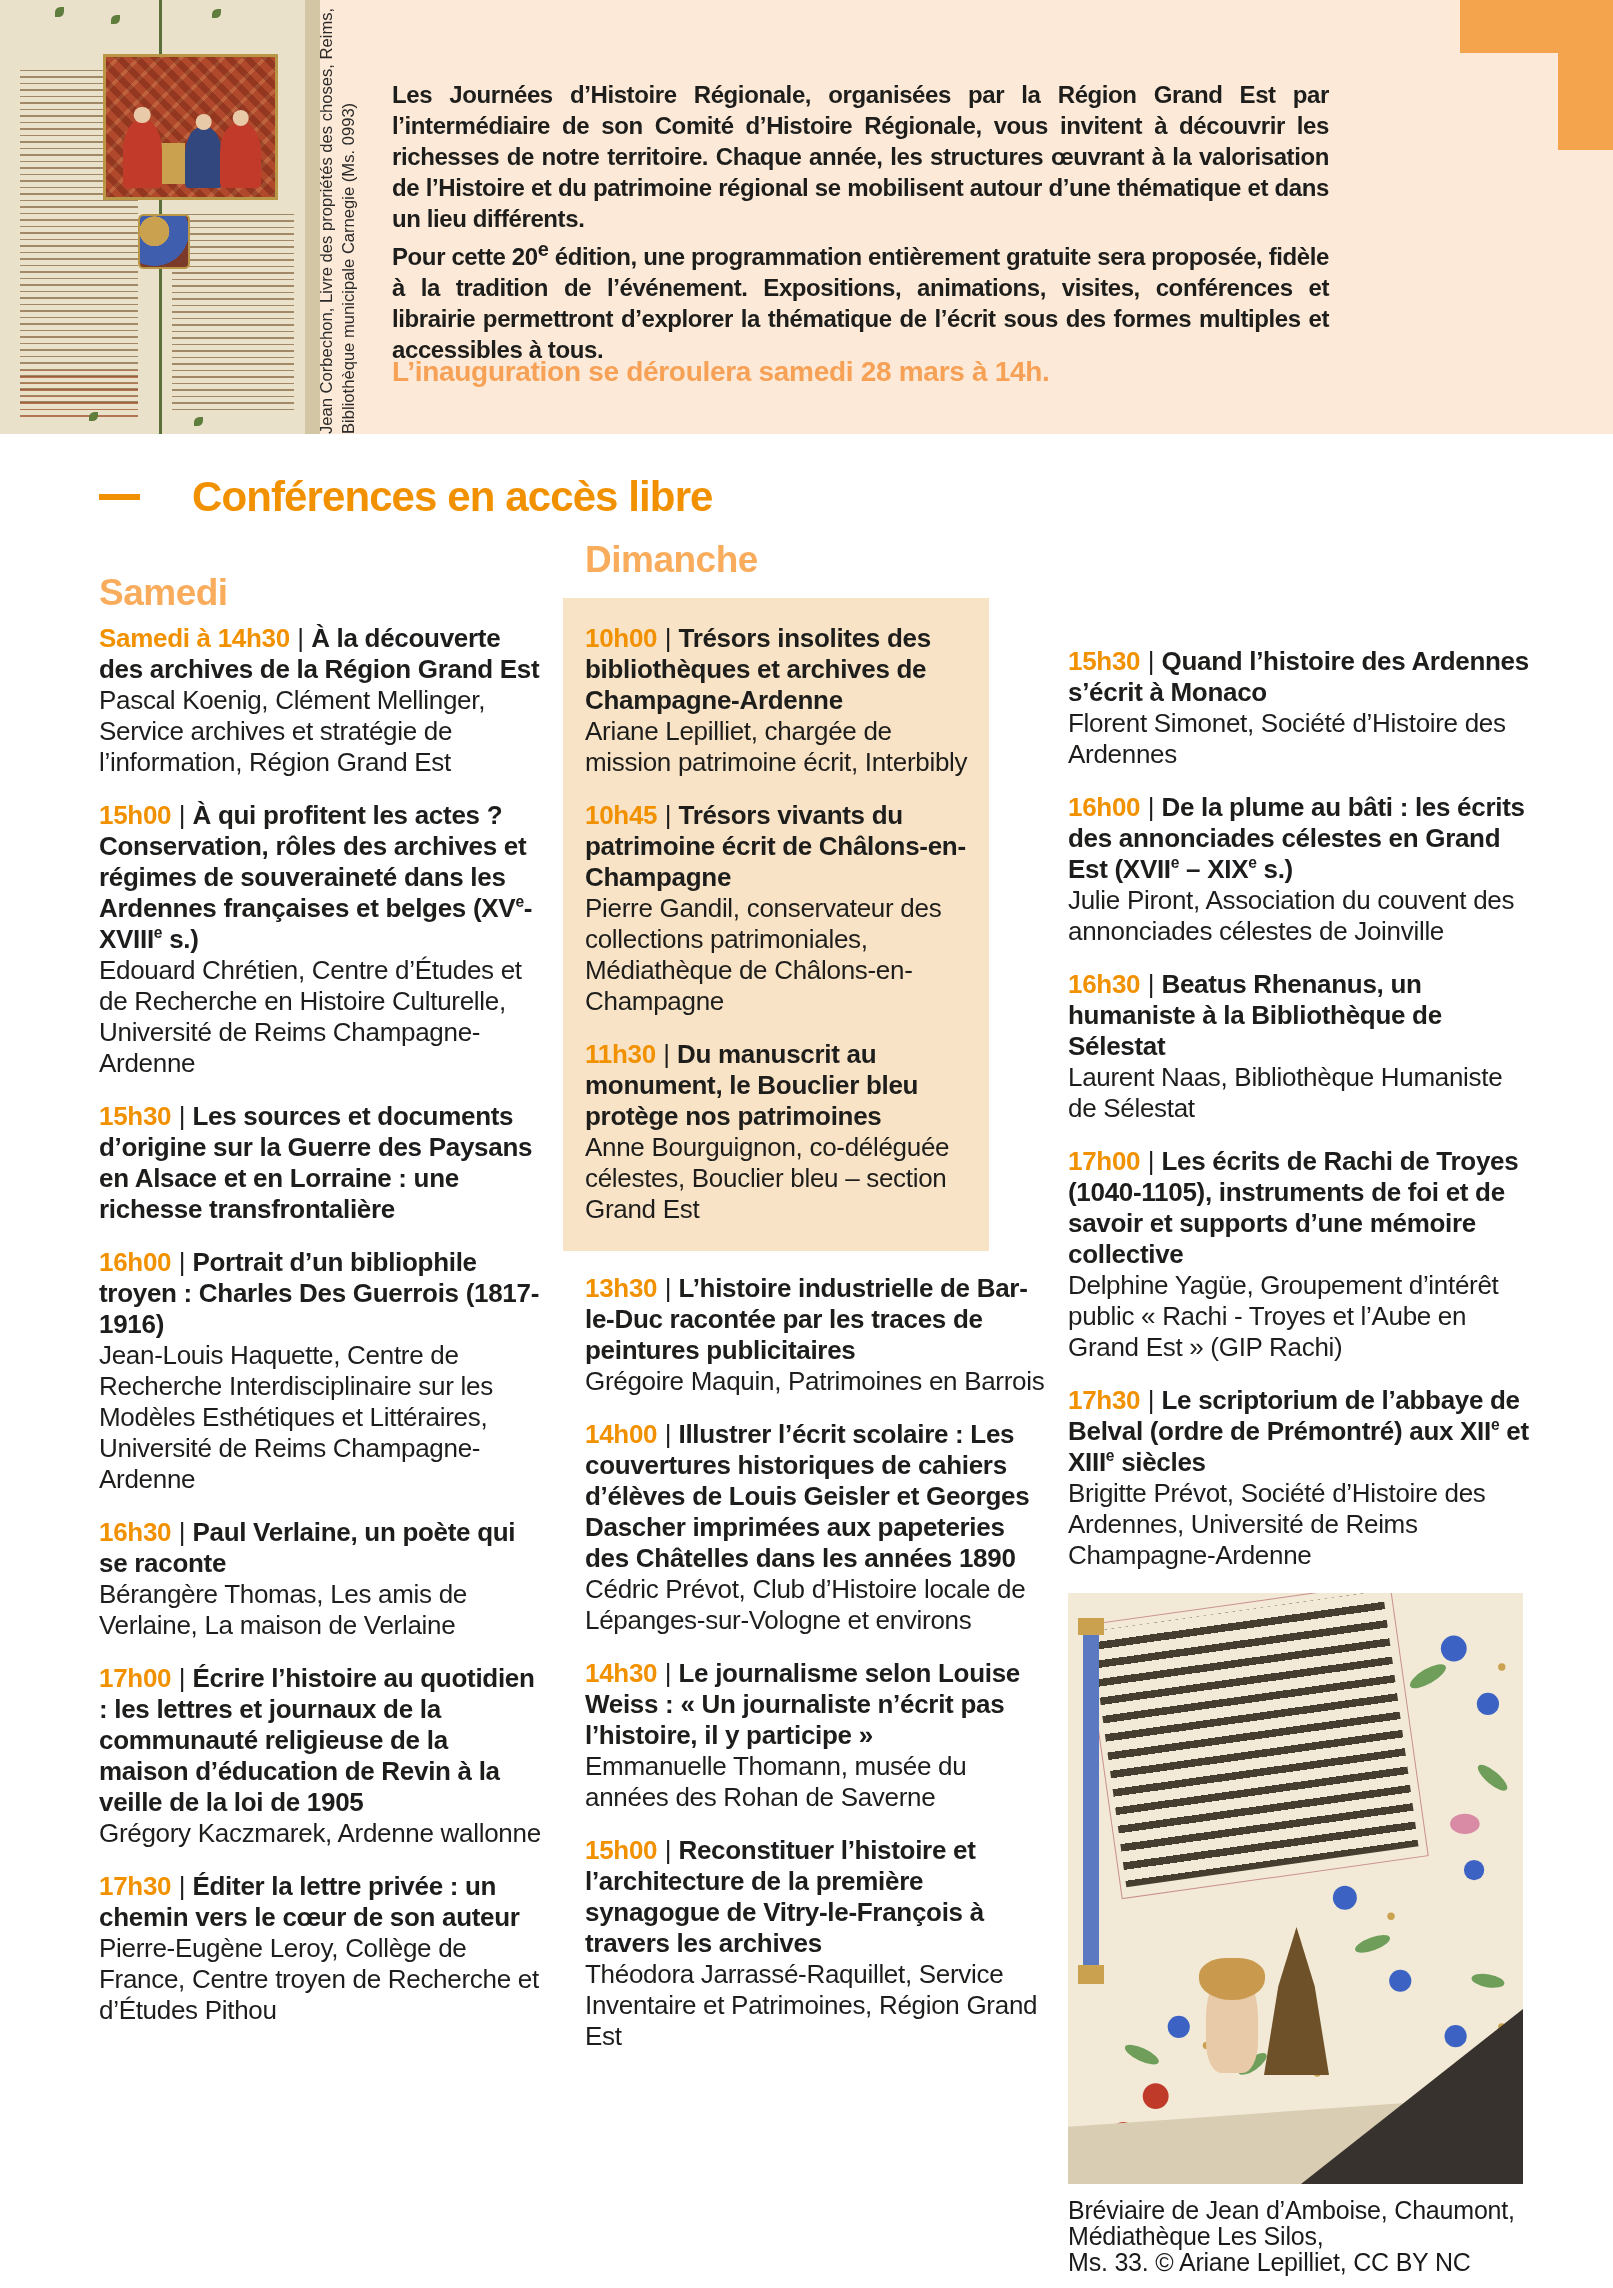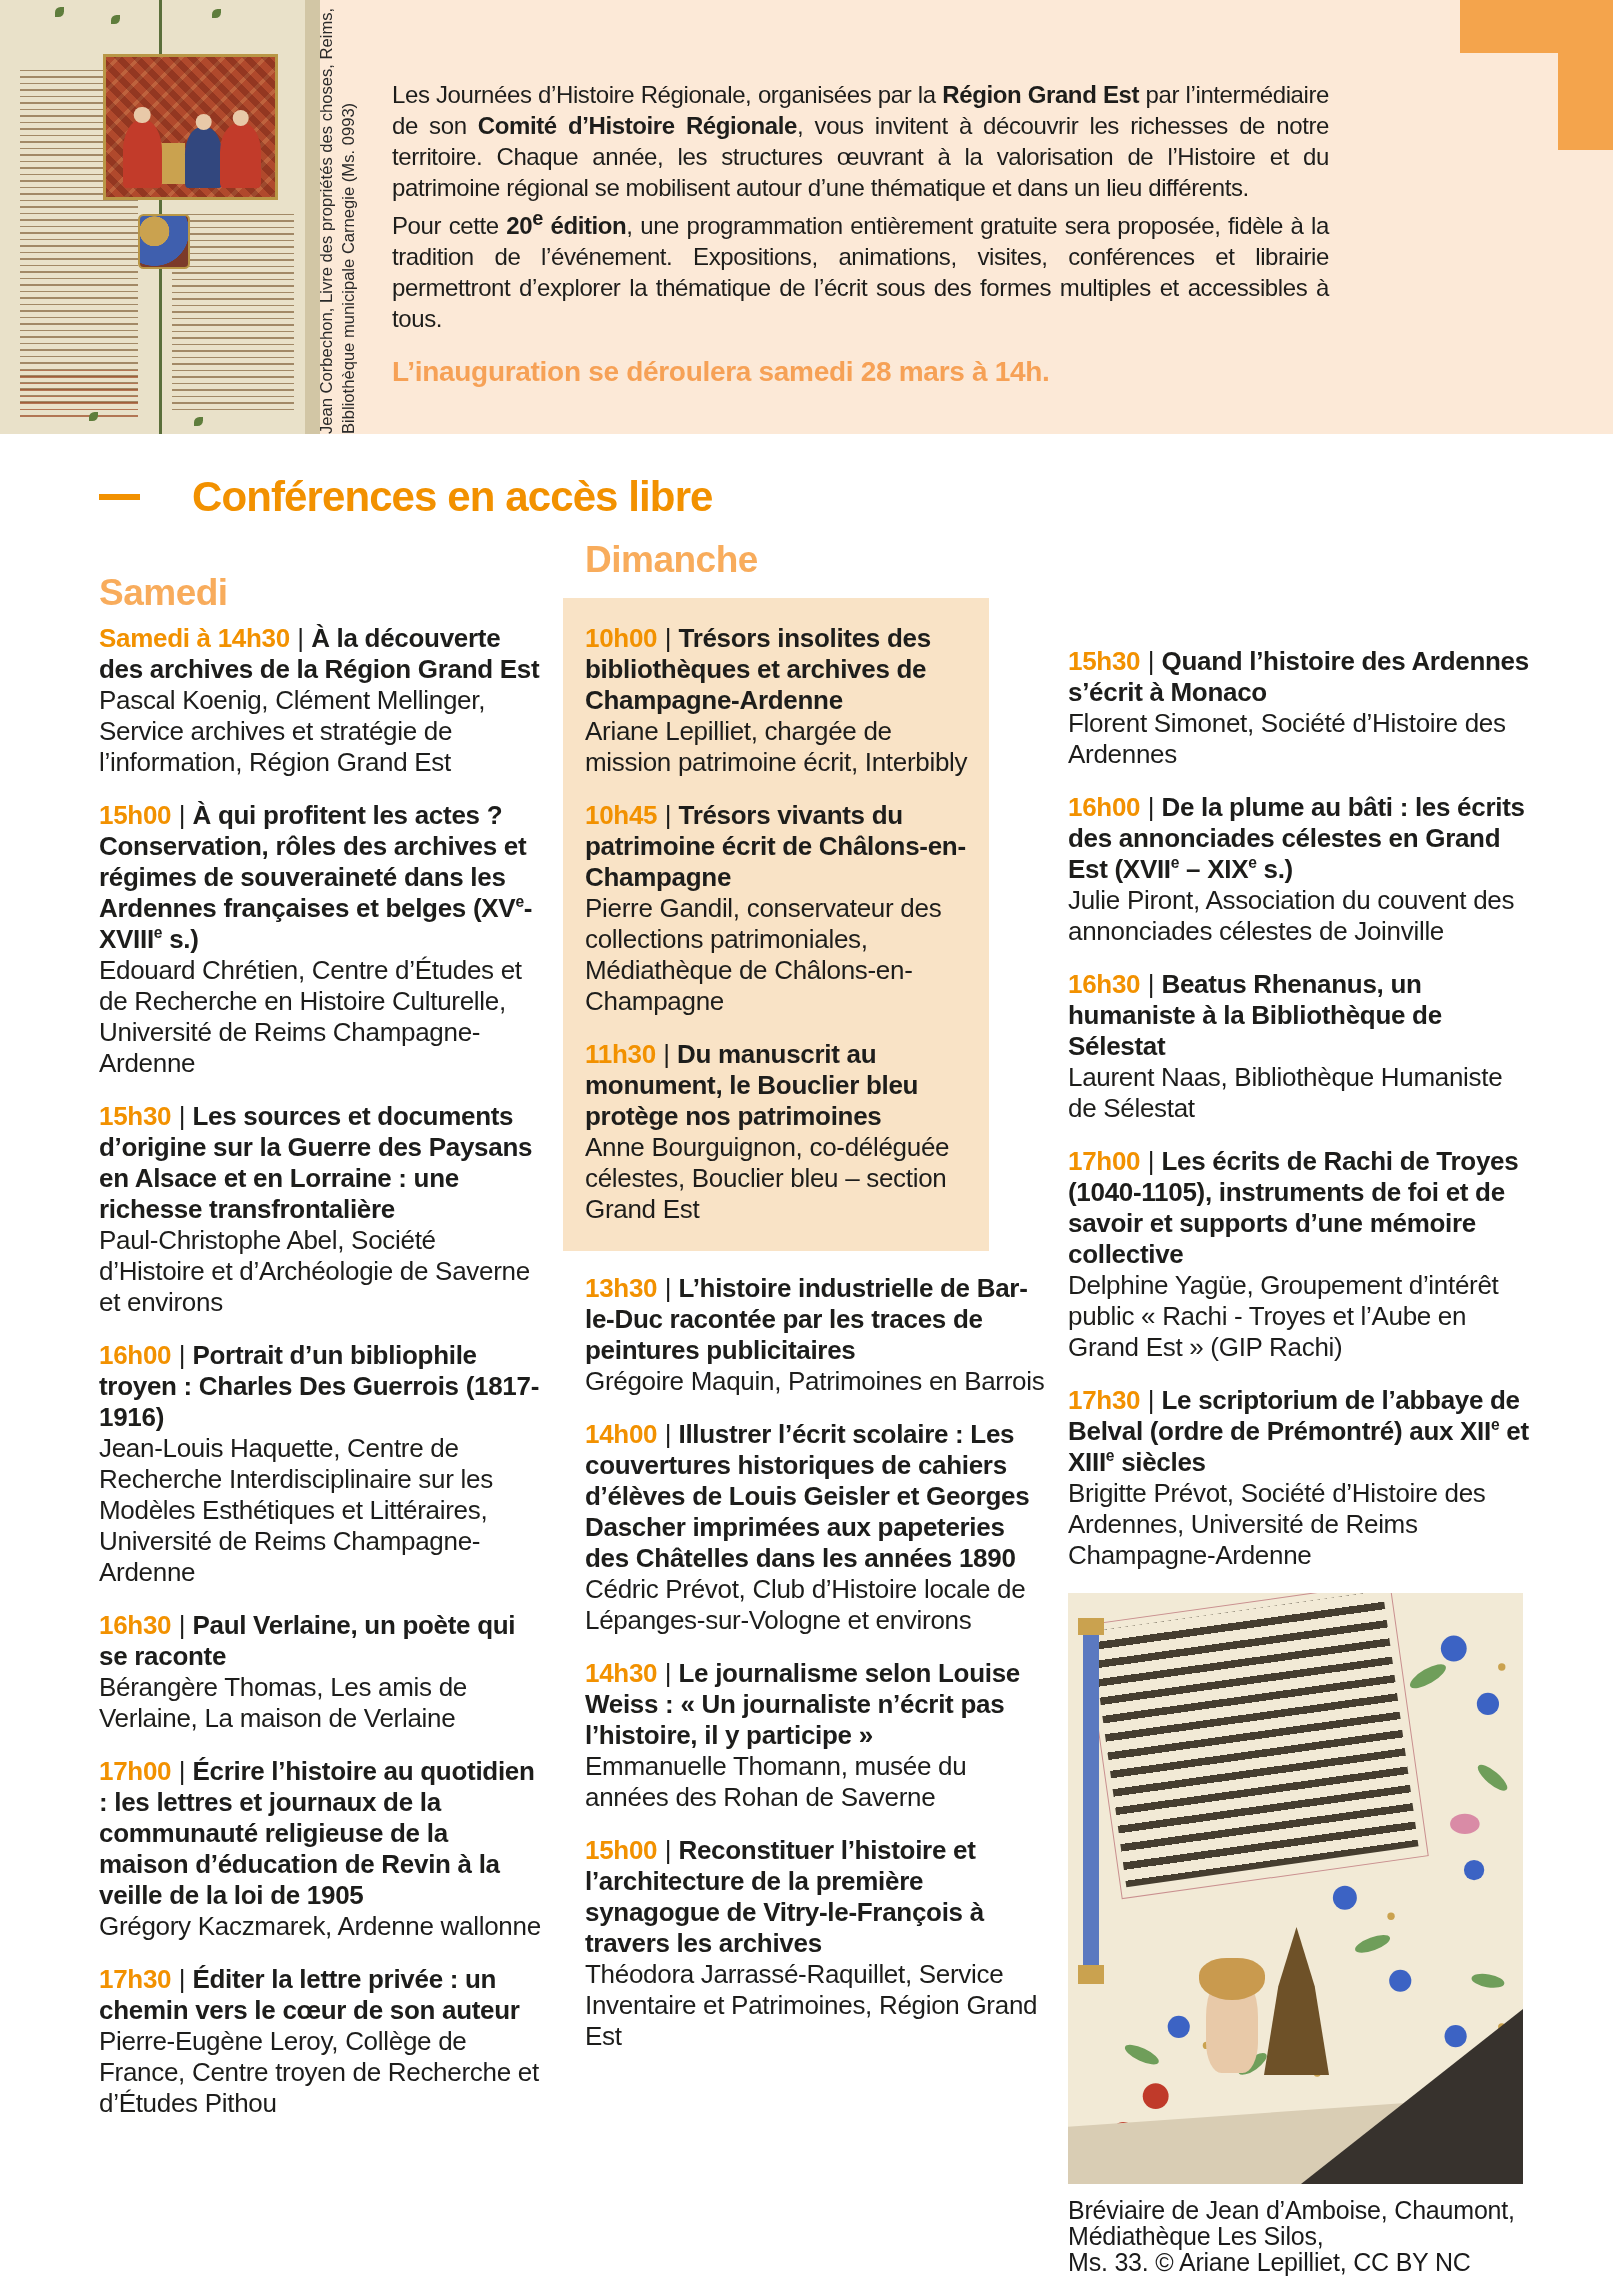--- a/index.html
+++ b/index.html
@@ -38,21 +38,21 @@
   .initial-block{position:absolute;left:138px;top:214px;width:52px;height:55px;border:2.8px solid #b99746;
     background:radial-gradient(circle at 30% 30%,#caa24f 0 30%,#3f5fae 31% 70%,#7c3b2a 71%);border-radius:5.5px;}
 
   .vcaption{position:absolute;left:316px;top:0;width:55px;height:434px;}
   .vcaption-inner{width:434px;height:55px;transform-origin:0 0;transform:rotate(-90deg) translateX(-434px);
     font-size:16.6px;line-height:22px;color:#2a2a2a;}
 
   
   .intro{position:absolute;left:392px;top:79px;width:937px;font-size:24px;line-height:31px;
     letter-spacing:-0.4px;text-align:justify;color:var(--ink);}
-  .intro p{margin:0;}
+  .intro p{margin:0;font-weight:bold;}
   .inauguration{position:absolute;left:392px;top:356px;width:1015px;font-size:28px;font-weight:bold;
     color:var(--orange-inaug);letter-spacing:-0.3px;}
 
   
   .section-head{position:absolute;left:99px;top:473px;display:flex;align-items:center;}
   .head-dash{width:41px;height:5.5px;background:var(--orange-deep);margin-right:52px;}
   .head-title{font-size:42px;font-weight:bold;color:var(--orange-deep);letter-spacing:-0.9px;}
   .day-head{position:absolute;top:539px;font-size:37px;font-weight:bold;color:var(--orange-day);letter-spacing:-0.5px;}
   .day-head.d0{left:99px;margin-top:33px;}
   .day-head.d1{left:585px;}
@@ -135,21 +135,21 @@
 <div class="section-head">
   <div class="head-dash"></div>
   <div class="head-title">Conférences en accès libre</div>
 </div>
 <div class="day-head d0">Samedi</div>
 <div class="day-head d1">Dimanche</div>
 
 <div class="col c0">
     <p class="entry"><span class="time">Samedi à 14h30</span><span class="sep">|</span><span class="etitle">À la découverte des archives de la Région Grand Est</span><span class="speaker">Pascal Koenig, Clément Mellinger, Service archives et stratégie de l’information, Région Grand Est</span></p>
     <p class="entry"><span class="time">15h00</span><span class="sep">|</span><span class="etitle">À qui profitent les actes ? Conservation, rôles des archives et régimes de souveraineté dans les Ardennes françaises et belges (XV<sup>e</sup>-XVIII<sup>e</sup> s.)</span><span class="speaker">Edouard Chrétien, Centre d’Études et de Recherche en Histoire Culturelle, Université de Reims Champagne-Ardenne</span></p>
-    <p class="entry"><span class="time">15h30</span><span class="sep">|</span><span class="etitle">Les sources et documents d’origine sur la Guerre des Paysans en Alsace et en Lorraine : une richesse transfrontalière</span><span class="speaker">Paul-Christophe Abel, Société d’Histoire et d’Archéologie de Saverne et environs</span></p>
+    <p class="entry"><span class="time">15h30</span><span class="sep">|</span><span class="etitle">Les sources et documents d’origine sur la Guerre des Paysans en Alsace et en Lorraine : une richesse transfrontalière</span></p>
     <p class="entry"><span class="time">16h00</span><span class="sep">|</span><span class="etitle">Portrait d’un bibliophile troyen : Charles Des Guerrois (1817-1916)</span><span class="speaker">Jean-Louis Haquette, Centre de Recherche Interdisciplinaire sur les Modèles Esthétiques et Littéraires, Université de Reims Champagne-Ardenne</span></p>
     <p class="entry"><span class="time">16h30</span><span class="sep">|</span><span class="etitle">Paul Verlaine, un poète qui se raconte</span><span class="speaker">Bérangère Thomas, Les amis de Verlaine, La maison de Verlaine</span></p>
     <p class="entry"><span class="time">17h00</span><span class="sep">|</span><span class="etitle">Écrire l’histoire au quotidien : les lettres et journaux de la communauté religieuse de la maison d’éducation de Revin à la veille de la loi de 1905</span><span class="speaker">Grégory Kaczmarek, Ardenne wallonne</span></p>
     <p class="entry"><span class="time">17h30</span><span class="sep">|</span><span class="etitle">Éditer la lettre privée : un chemin vers le cœur de son auteur</span><span class="speaker">Pierre-Eugène Leroy, Collège de France, Centre troyen de Recherche et d’Études Pithou</span></p>
   </div>
 <div class="col c1">
     <div class="highlight-block">
       <p class="entry"><span class="time">10h00</span><span class="sep">|</span><span class="etitle">Trésors insolites des bibliothèques et archives de Champagne-Ardenne</span><span class="speaker">Ariane Lepilliet, chargée de mission patrimoine écrit, Interbibly</span></p>
       <p class="entry"><span class="time">10h45</span><span class="sep">|</span><span class="etitle">Trésors vivants du patrimoine écrit de Châlons-en-Champagne</span><span class="speaker">Pierre Gandil, conservateur des collections patrimoniales, Médiathèque de Châlons-en-Champagne</span></p>
       <p class="entry"><span class="time">11h30</span><span class="sep">|</span><span class="etitle">Du manuscrit au monument, le Bouclier bleu protège nos patrimoines</span><span class="speaker">Anne Bourguignon, co-déléguée célestes, Bouclier bleu – section Grand Est</span></p>

